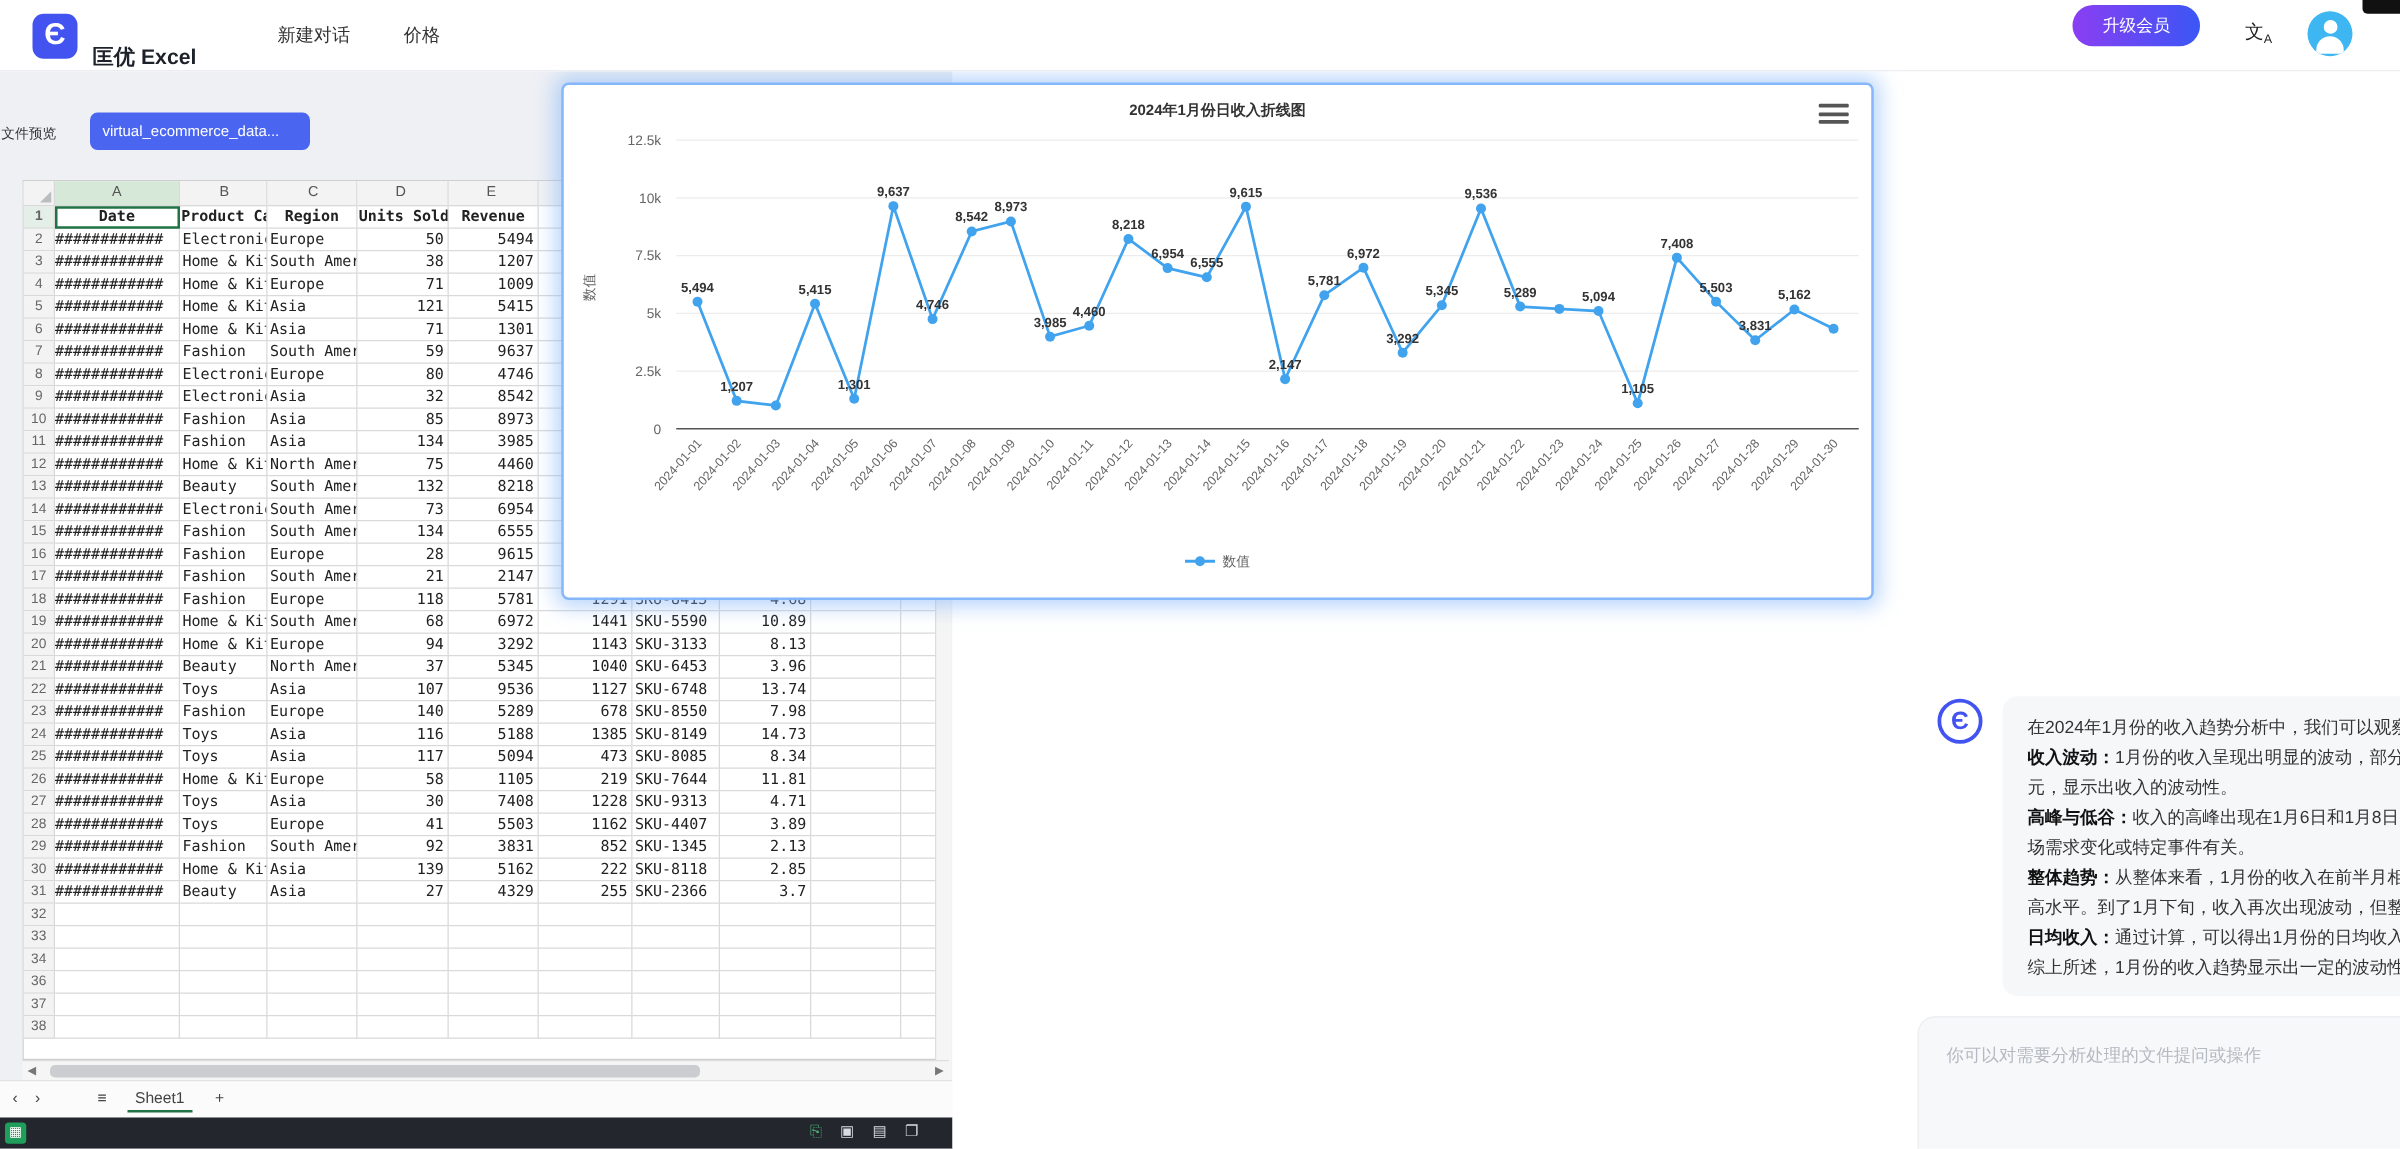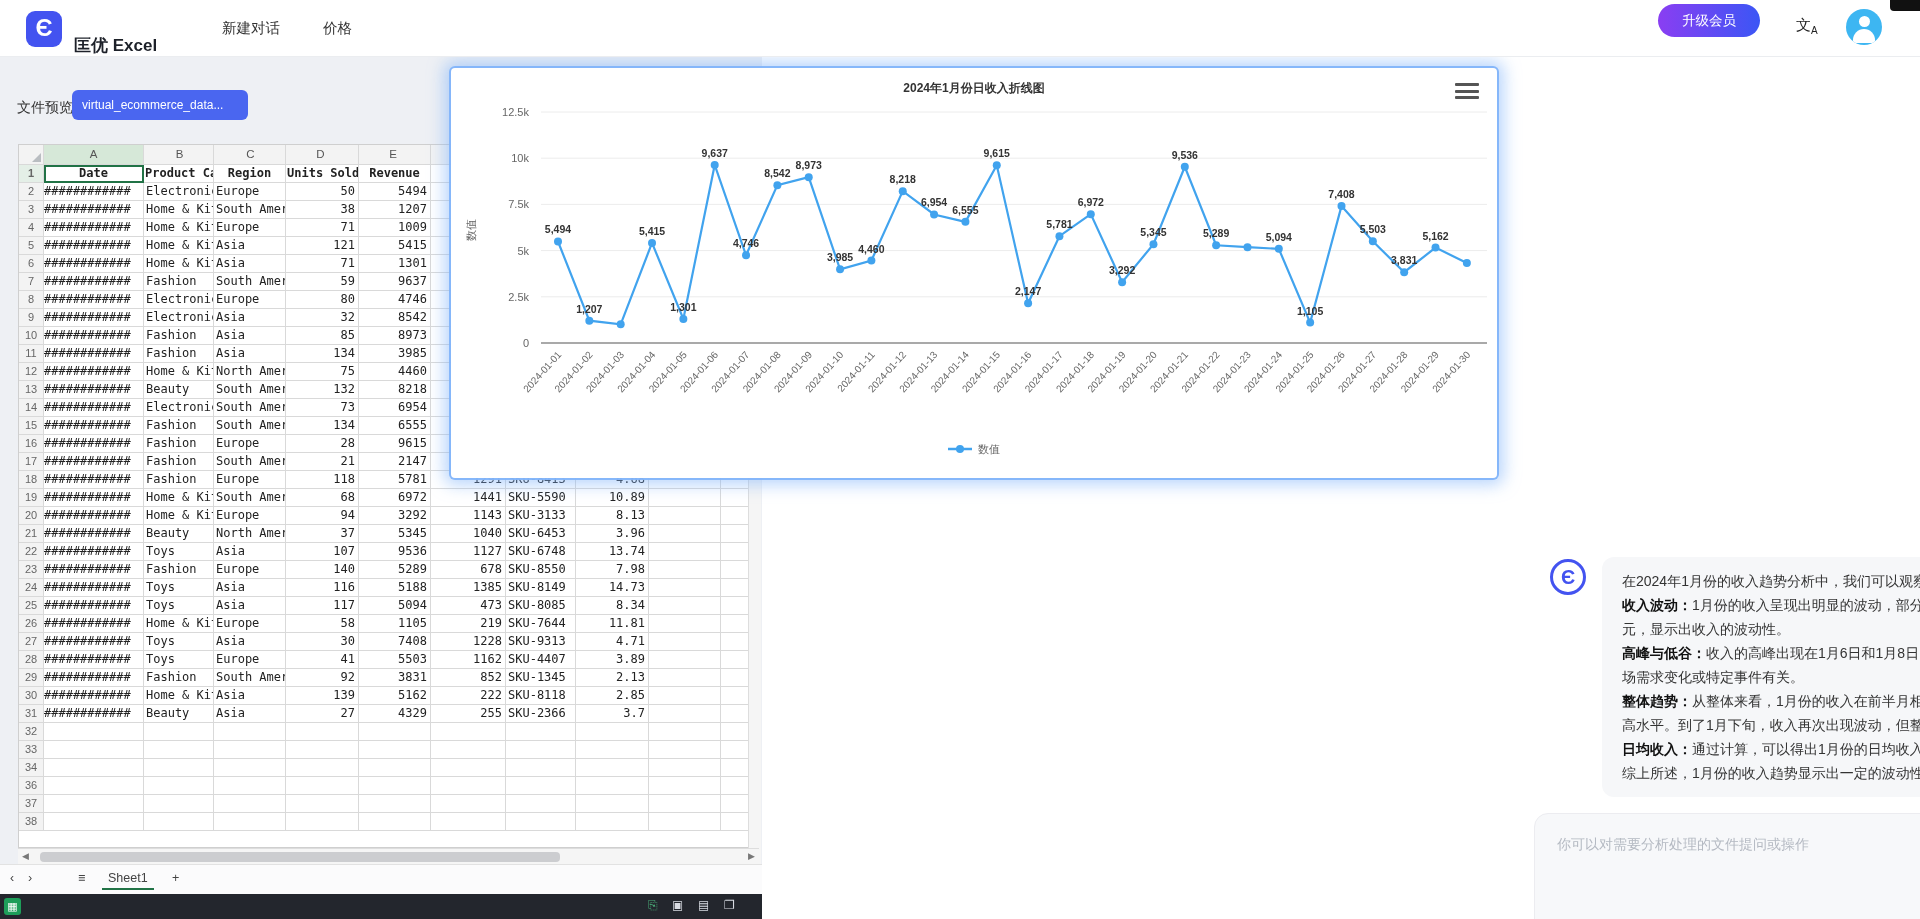--- a/index.html
+++ b/index.html
@@ -13,21 +13,21 @@
   .upgrade-btn { position:absolute; left:1658px; top:4px; width:102px; height:33px; border-radius:17px; background:linear-gradient(90deg,#8a3ef2,#3b56f5); color:#fff; font-size:13.5px; text-align:center; line-height:33px; border:none; }
   .lang-icon { position:absolute; left:1796px; top:16px; font-size:15px; color:#222; }
   .lang-icon small { font-size:10px; vertical-align:-4px; }
   .avatar { width:36px; height:36px; border-radius:50%; background:#3db6f2; position:relative; overflow:hidden; }
   .avatar .head { position:absolute; left:50%; top:7px; width:11px; height:11px; margin-left:-5.5px; border-radius:50%; background:#fff; }
   .avatar .body { position:absolute; left:50%; top:20px; width:22px; height:14px; margin-left:-11px; border-radius:11px 11px 0 0; background:#fff; }
   #nav-avatar { position:absolute; left:1846px; top:9px; }
   .corner-artifact { position:absolute; left:1890px; top:0; width:30px; height:11px; background:#111; border-radius:0 0 0 4px; z-index:30; }
   
   .left-panel { position:absolute; left:0; top:57px; width:762px; height:862px; background:#eef0f4; }
-  .file-preview-label { position:absolute; left:17px; top:42px; font-size:14px; color:#333;text-align:center; }
+  .file-preview-label { position:absolute; left:1px; top:42px; font-size:11px; color:#333;text-align:center; }
   .file-tab { position:absolute; left:72px; top:33px; width:176px; height:30px; background:#4a66f0; border-radius:6px; color:#fff; font-size:12px; line-height:30px; padding:0 10px; white-space:nowrap; overflow:hidden; }
   
   .sheet-wrap { position:absolute; left:18px; top:87px; width:741px; height:704px; background:#fff; border:1px solid #cfcfcf; font-family:"DejaVu Sans Mono","Liberation Mono",monospace; font-size:12px; color:#222; }
   .srow { display:flex; height:18px; }
   .srow.hdr { height:20px; background:#f3f3f3; }
   .scell { border-right:1px solid #d9d9d9; border-bottom:1px solid #d9d9d9; height:100%; overflow:hidden; white-space:nowrap; line-height:17px; flex:none; }
   .hdr .scell { text-align:center; color:#555; font-family:"Liberation Sans",sans-serif; font-size:11.5px; line-height:19px; background:#f3f3f3; }
   .hdr .scell.colA { background:#d6e8d8; }
   .gut { width:25px; text-align:center; color:#666; background:#f3f3f3; font-family:"Liberation Sans",sans-serif; font-size:11px; }
   .corner { position:relative; background:#f3f3f3; }

